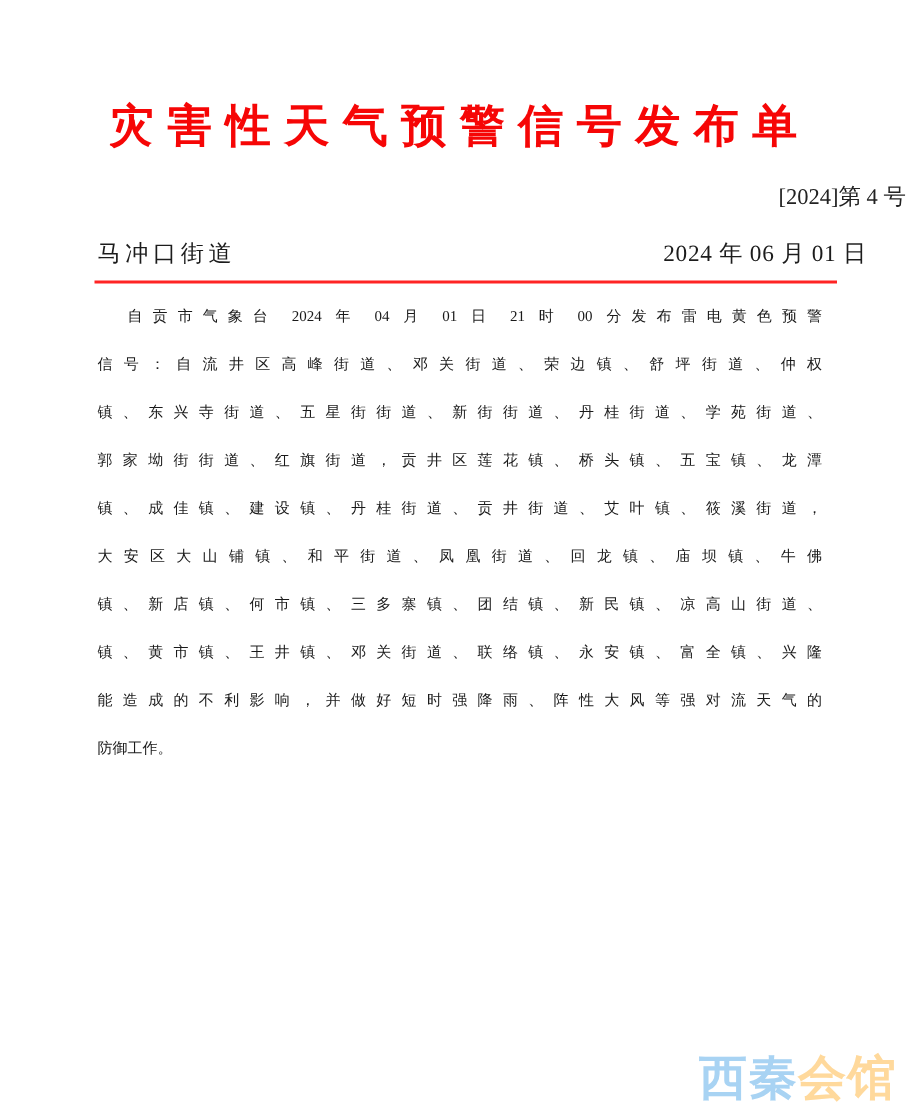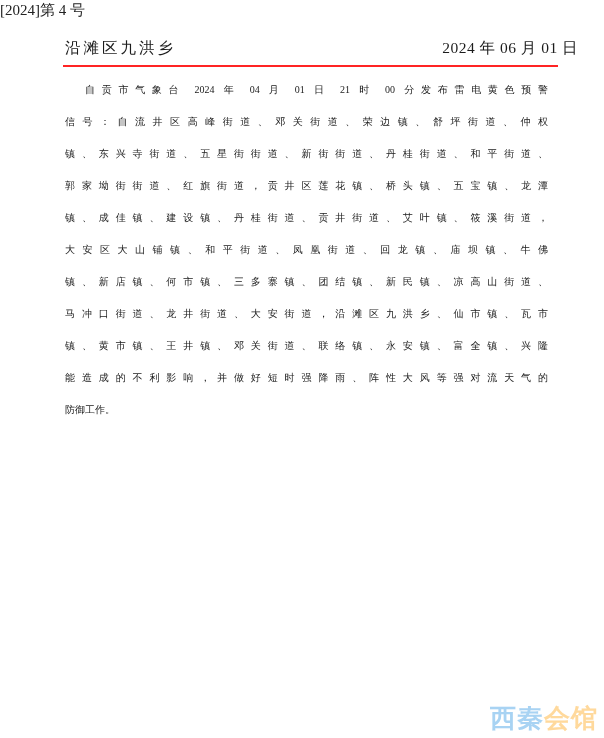--- a/index.html
+++ b/index.html
@@ -18,22 +18,23 @@
     text-align: center;
     font-size: 30px;
     line-height: 38px;
     font-weight: bold;
     color: #f60606;
     letter-spacing: 9px;
     text-indent: 9px; 
     white-space: nowrap;
   }
   .doc-number {
+    margin-top: 18px;
     height: 20px;
-    text-align: left;
+    text-align: right;
     font-size: 15px;
     line-height: 20px;
     color: #222222;
   }
   .meta-row {
     margin-top: 18px;
     height: 20px;
     display: flex;
     justify-content: space-between;
     align-items: center;
@@ -65,53 +66,53 @@
     overflow: hidden;
     white-space: normal;
   }
   .body-line.first { text-indent: 2em; }
   .body-line.last { text-align-last: left; }
   .watermark {
     position: absolute;
     right: 6px;
     bottom: 5px;
     font-family: "Liberation Sans", "DejaVu Sans", sans-serif;
-    font-size: 26px;
+    font-size: 32px;
     font-weight: bold;
     letter-spacing: 1px;
     white-space: nowrap;
     line-height: 30px;
   }
   .wm-blue { color: #a8d3f3; }
   .wm-orange { color: #ffd99c; }
 </style>
 </head>
 <body>
 
 <div class="page">
 
+  <div class="doc-title">灾害性天气预警信号发布单</div>
 
   <div class="doc-number">[2024]第 4 号</div>
 
   <div class="meta-row">
-    <span class="issuer">沿滩区九洪乡</span>
+    <span class="issuer">马冲口街道</span>
     <span class="issue-date">2024 年 06 月 01 日</span>
   </div>
 
   <div class="red-rule"></div>
 
   <div class="doc-body">
     <div class="body-line first">自贡市气象台 2024 年 04 月 01 日 21 时 00 分发布雷电黄色预警</div>
     <div class="body-line">信号：自流井区高峰街道、邓关街道、荣边镇、舒坪街道、仲权</div>
-    <div class="body-line">镇、东兴寺街道、五星街街道、新街街道、丹桂街道、和平街道、</div>
+    <div class="body-line">镇、东兴寺街道、五星街街道、新街街道、丹桂街道、学苑街道、</div>
     <div class="body-line">郭家坳街街道、红旗街道，贡井区莲花镇、桥头镇、五宝镇、龙潭</div>
     <div class="body-line">镇、成佳镇、建设镇、丹桂街道、贡井街道、艾叶镇、筱溪街道，</div>
     <div class="body-line">大安区大山铺镇、和平街道、凤凰街道、回龙镇、庙坝镇、牛佛</div>
     <div class="body-line">镇、新店镇、何市镇、三多寨镇、团结镇、新民镇、凉高山街道、</div>
-    <div class="body-line">马冲口街道、龙井街道、大安街道，沿滩区九洪乡、仙市镇、瓦市</div>
     <div class="body-line">镇、黄市镇、王井镇、邓关街道、联络镇、永安镇、富全镇、兴隆</div>
     <div class="body-line">能造成的不利影响，并做好短时强降雨、阵性大风等强对流天气的</div>
     <div class="body-line last">防御工作。</div>
   </div>
 
   <div class="watermark">
     <span class="wm-blue">西秦</span><span class="wm-orange">会馆</span>
   </div>
 
 </div>

